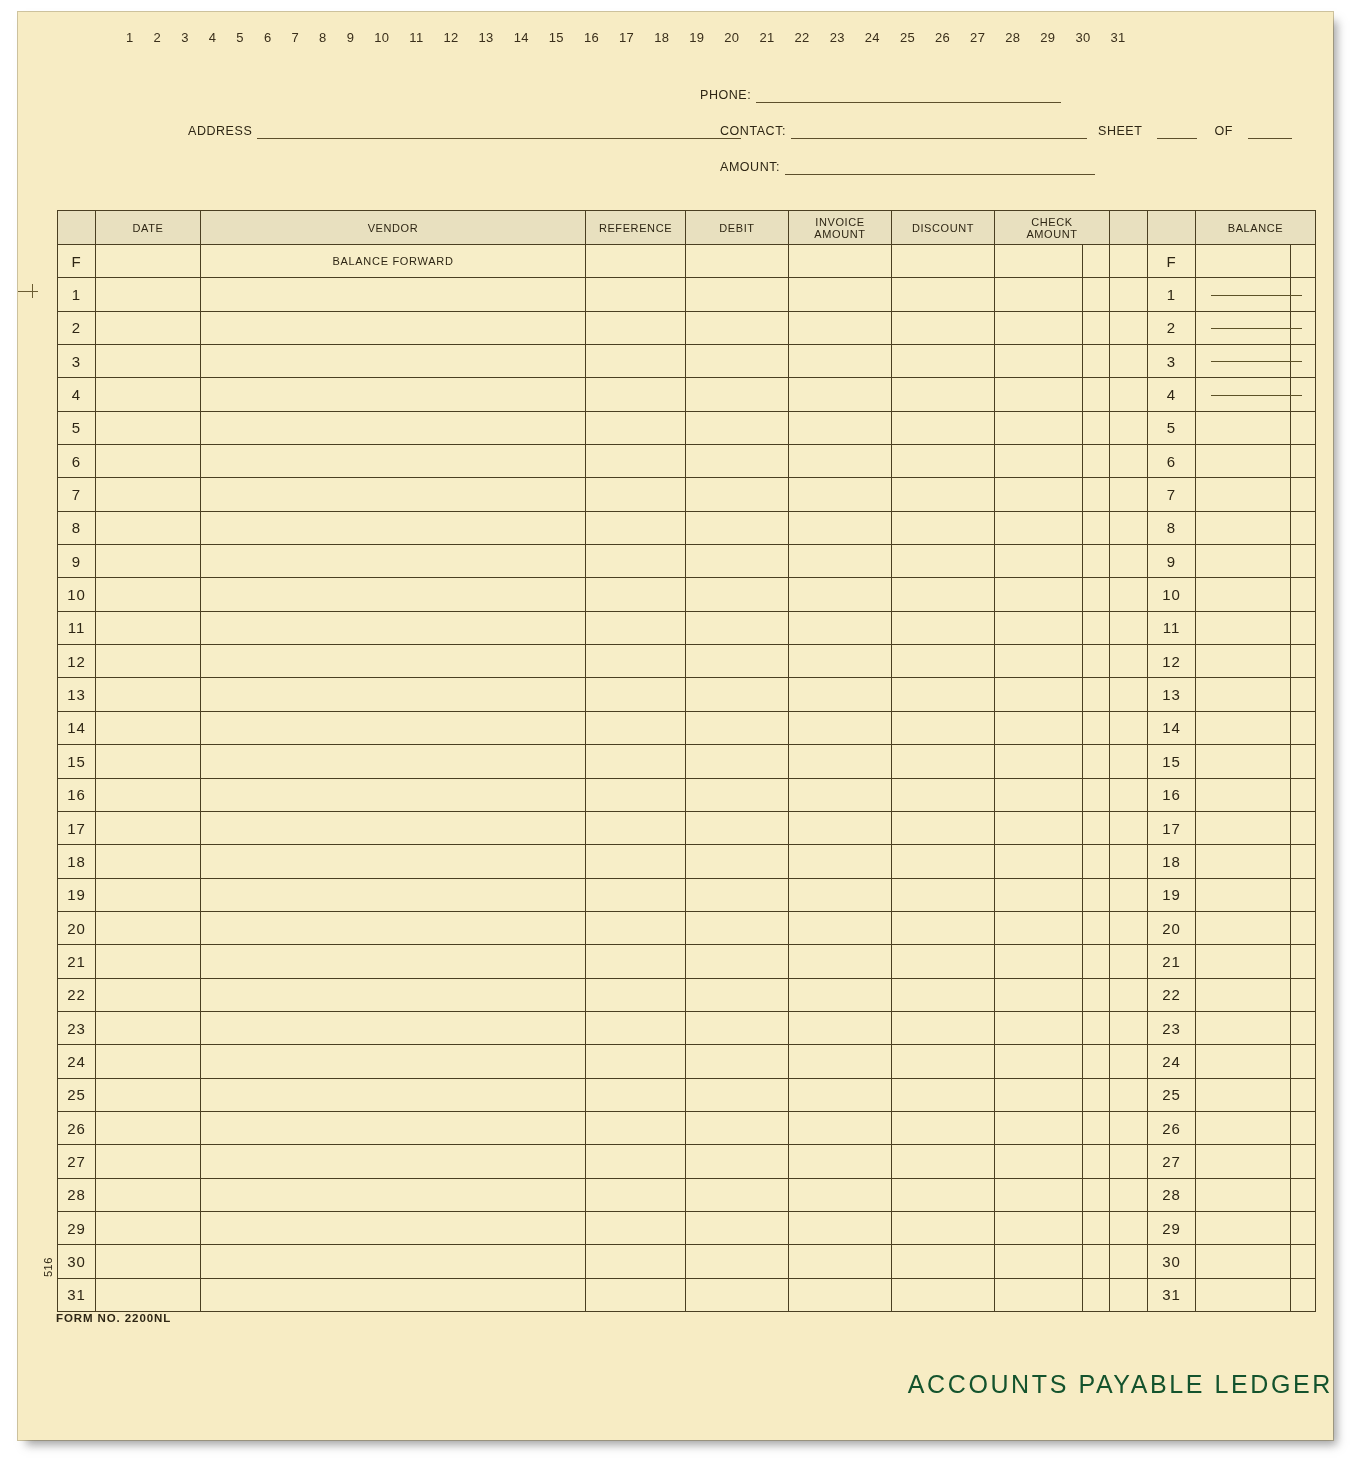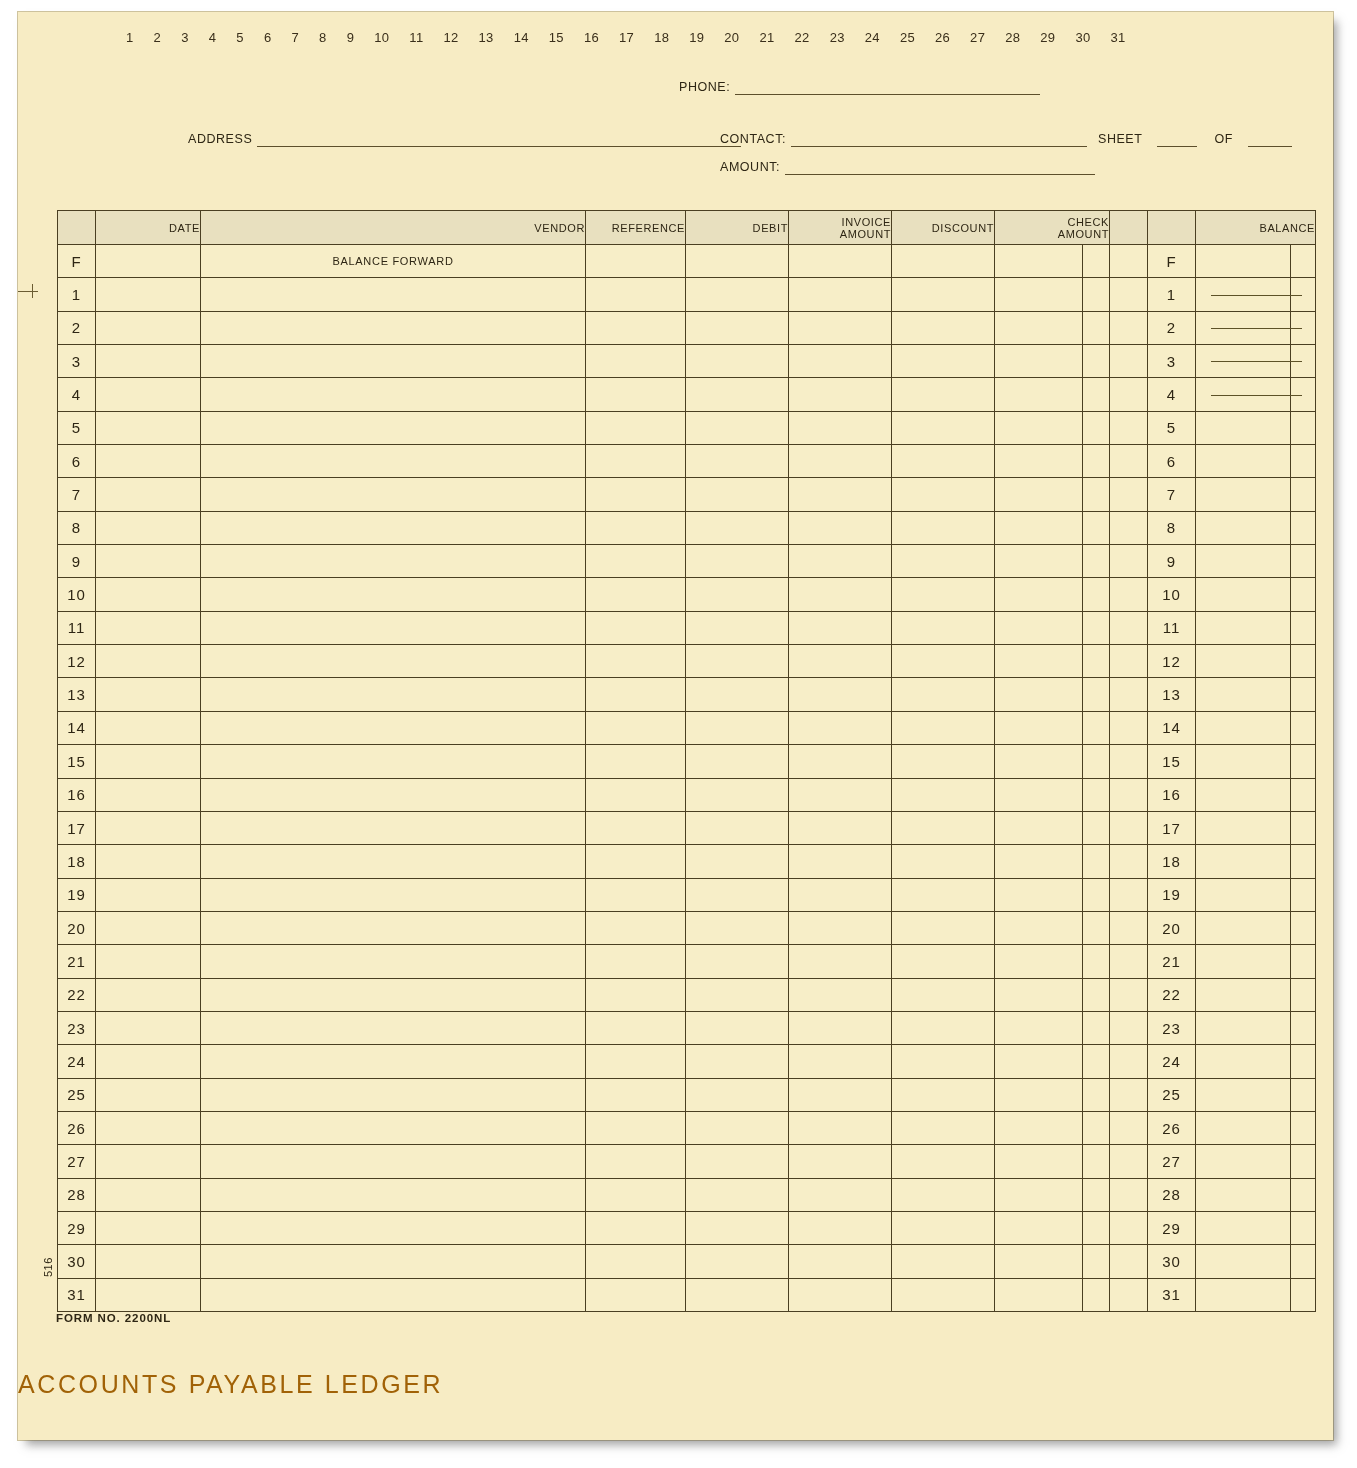--- a/index.html
+++ b/index.html
@@ -45,41 +45,41 @@
   
   .fieldrow {
     position: absolute;
     left: 0; right: 0;
     height: 24px;
     font-size: 12.5px;
     letter-spacing: .55px;
     color: #2e2614;
   }
   #fr1 { top: 68px; }
-  #fr2 { top: 120px; text-align: right; }
+  #fr2 { top: 112px; text-align: right; }
   #fr3 { top: 148px; }
 
   .fld {
     position: absolute;
     display: flex;
     align-items: flex-end;
     white-space: nowrap;
   }
   .fld .lab { padding-bottom: 1px; }
   .rule {
     display: inline-block;
     border-bottom: 1.5px solid #5d4f2c;
     height: 13px;
     margin-left: 5px;
   }
 
   #f-name     { left: 170px; }
   #f-address  { left: 170px; }
   #f-city     { left: 170px; }
-  #f-phone    { left: 661px; }
+  #f-phone    { left: 682px; margin-top: 8px; }
   #f-contact  { left: 702px; }
   #f-terms    { left: 702px; }
   #f-sheet    { left: 1080px; gap: 10px; }
 
   
   #ledger {
     position: absolute;
     left: 39px;
     top: 198px;
     width: 1258px;
@@ -92,21 +92,21 @@
     border: 1.3px solid #4a3f22;
     padding: 0;
     margin: 0;
     font-weight: normal;
     background: #f7eec8;
   }
   #ledger thead th {
     height: 33px;
     font-size: 11px;
     letter-spacing: .6px;
-    text-align: right;
+    text-align: center;
     background: #e8e0bf;
     line-height: 12px;
     vertical-align: middle;
   }
   #ledger tbody tr { height: 32.35px; }
   #ledger tbody td { height: 32.35px; }
 
   .rownum {
     text-align: center;
     font-size: 15px;
@@ -180,24 +180,24 @@
     top: 1300px;
     font-size: 11.5px;
     letter-spacing: .9px;
     color: #2e2614;
     font-weight: 600;
   }
   #doctitle {
     position: absolute;
     left: 0; right: 0;
     top: 1358px;
-    text-align: left;
+    text-align: right;
     font-size: 25px;
     letter-spacing: 2.6px;
-    color: #a16207;
+    color: #14532d;
   }
 </style>
 </head>
 <body>
 
 <div id="sheet">
 
   <div id="tickmark">
     <div class="h"></div>
       <div class="v"></div>

